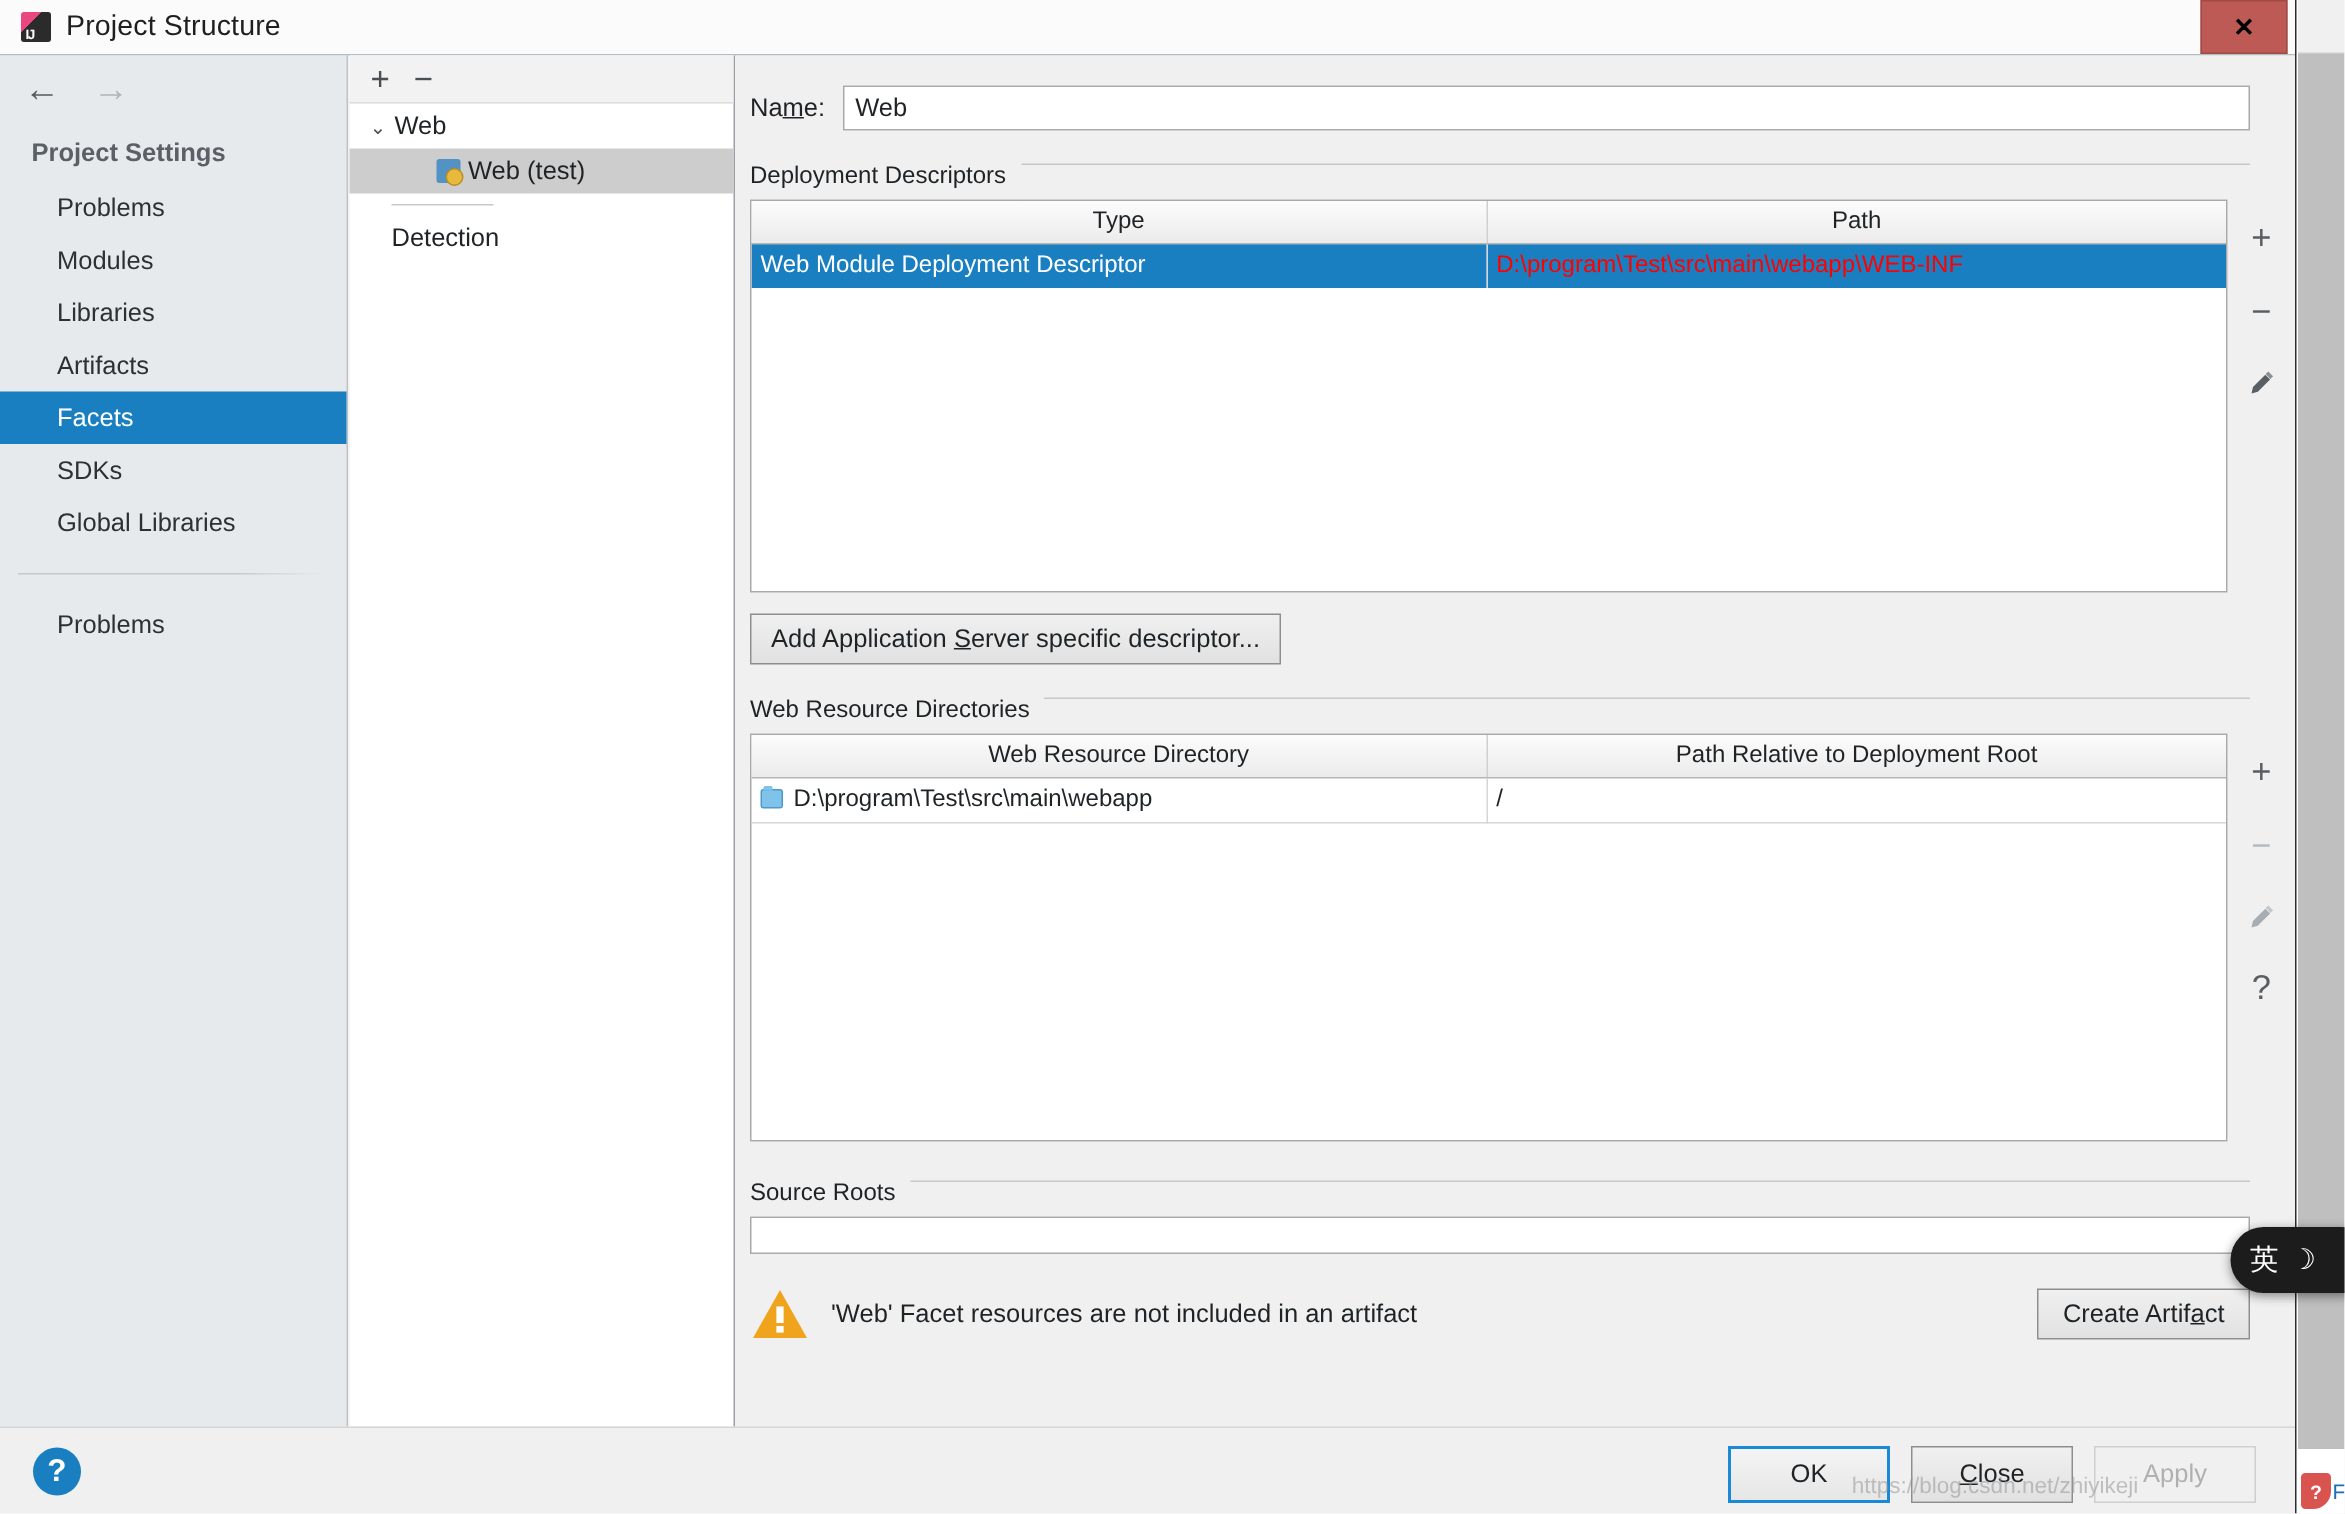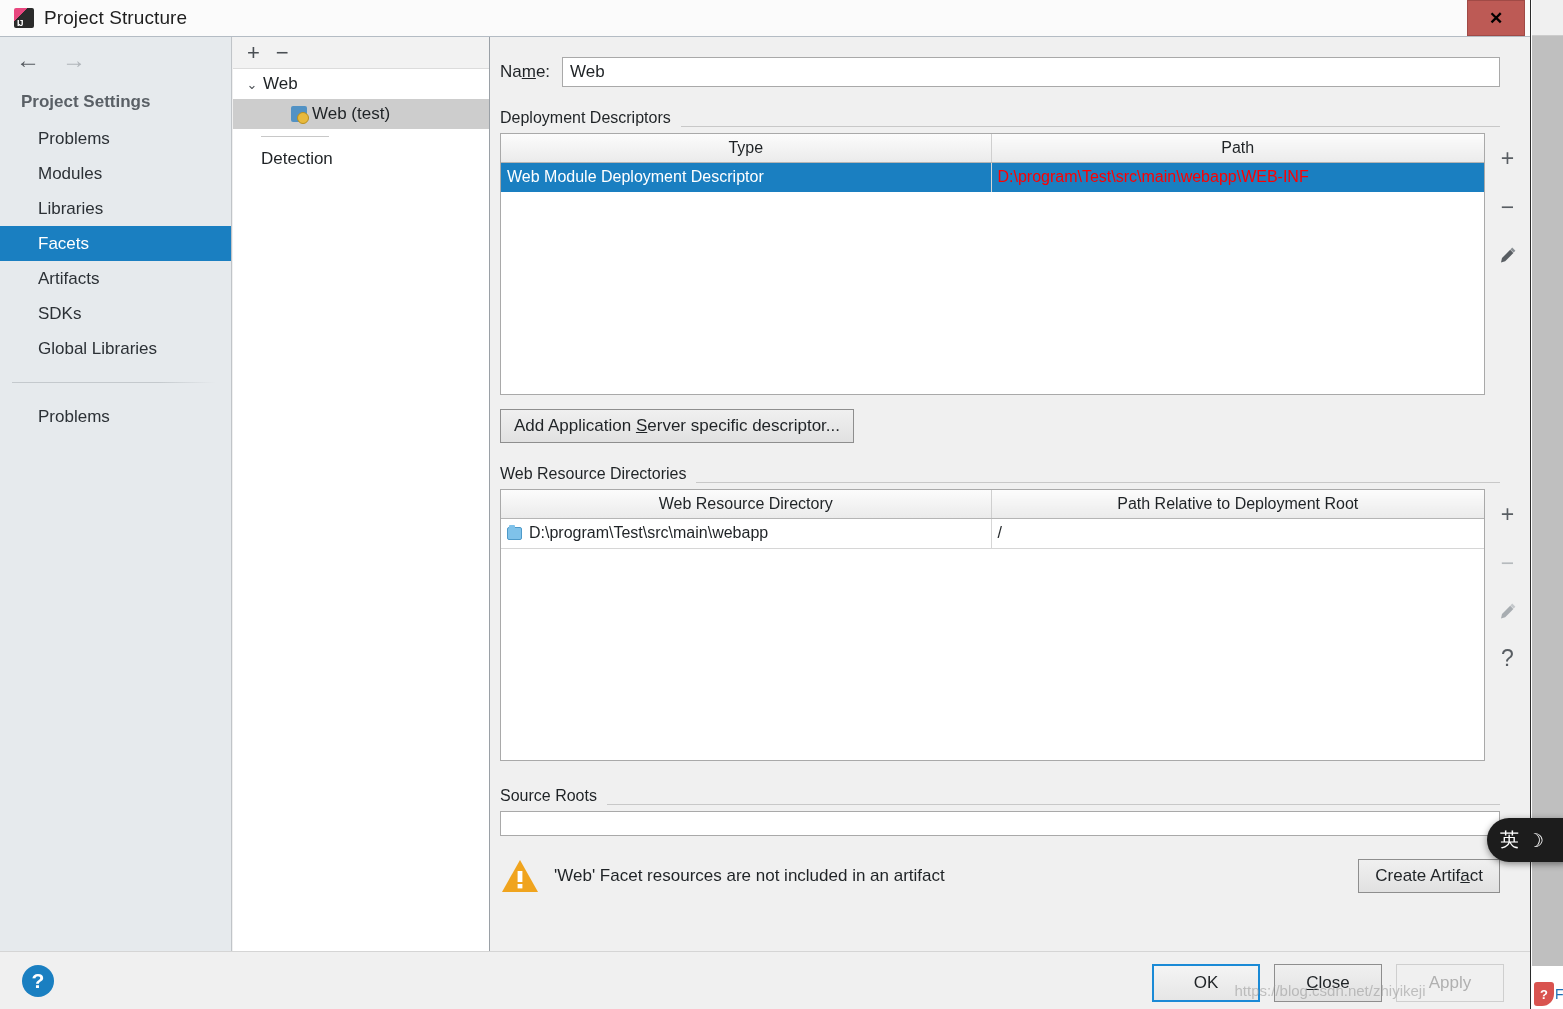--- a/index.html
+++ b/index.html
@@ -166,21 +166,21 @@
   .name-input {
     flex: 1; height: 30px;
     background: #ffffff;
     border: 1px solid #a9a9a9;
     font-size: 17px; color: #1f2326;
     padding: 0 7px;
     font-family: "Liberation Sans", sans-serif;
   }
 
   .section-head {
-    display: flex; align-items: flex-end;
+    display: flex; align-items: flex-start;
     margin: 22px 30px 6px 9px;
     font-size: 16px; color: #1f2326;
   }
   .section-head .line {
     flex: 1; height: 1px; background: #c8c8c8; margin-left: 10px;
   }
 
   
   .table-block {
     display: flex;
@@ -372,22 +372,22 @@
     <div class="sidebar">
       <div class="nav-arrows">
         <span class="arrow back">←</span>
         <span class="arrow fwd">→</span>
       </div>
 
       <div class="nav-group-title">Project Settings</div>
       <div class="nav-item">Problems</div>
       <div class="nav-item">Modules</div>
       <div class="nav-item">Libraries</div>
+      <div class="nav-item">Artifacts</div>
       <div class="nav-item selected">Facets</div>
-      <div class="nav-item">Artifacts</div>
 
       <div class="nav-item">SDKs</div>
       <div class="nav-item">Global Libraries</div>
 
       <div class="nav-sep"></div>
       <div class="nav-item">Problems</div>
     </div>
 
     <div class="tree-panel">
       <div class="tree-toolbar">

